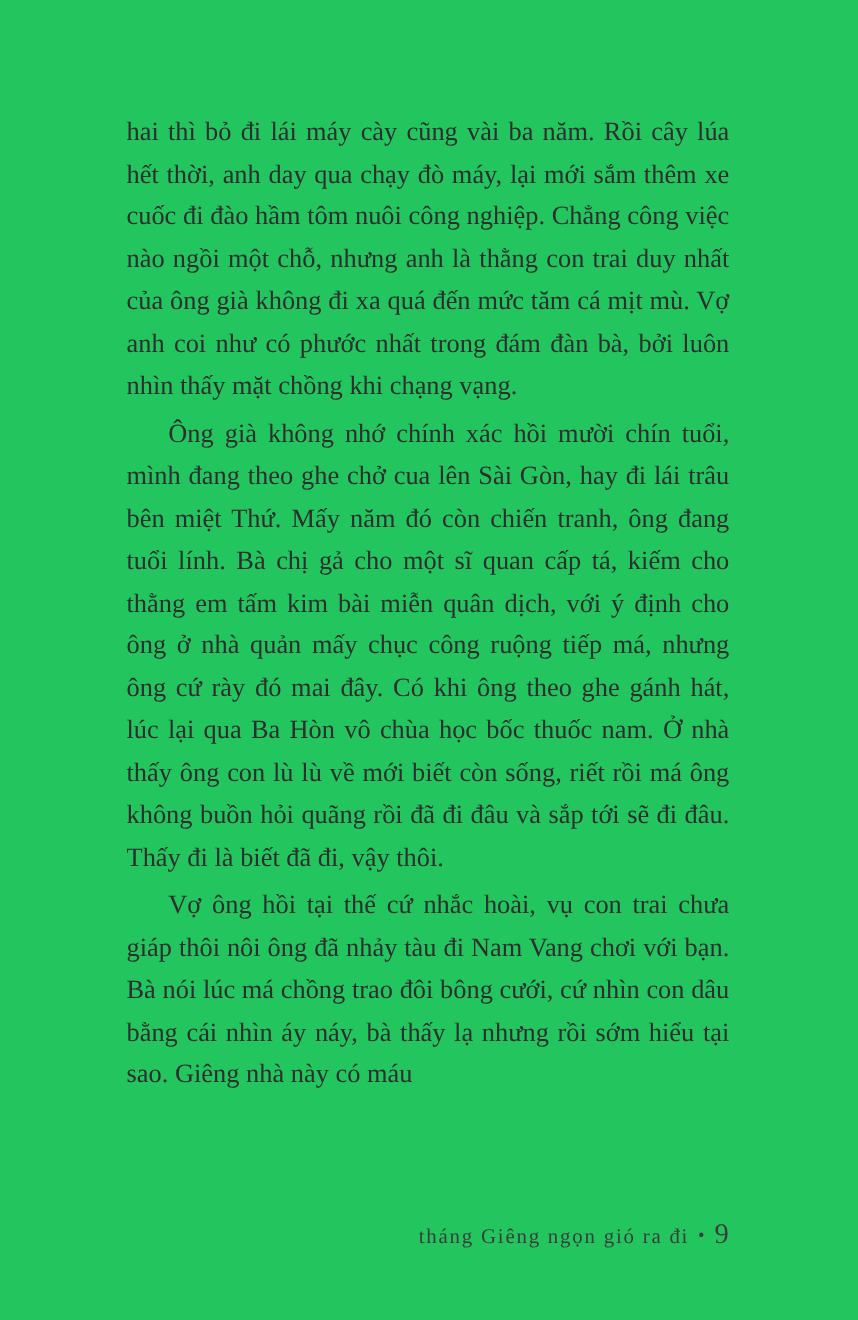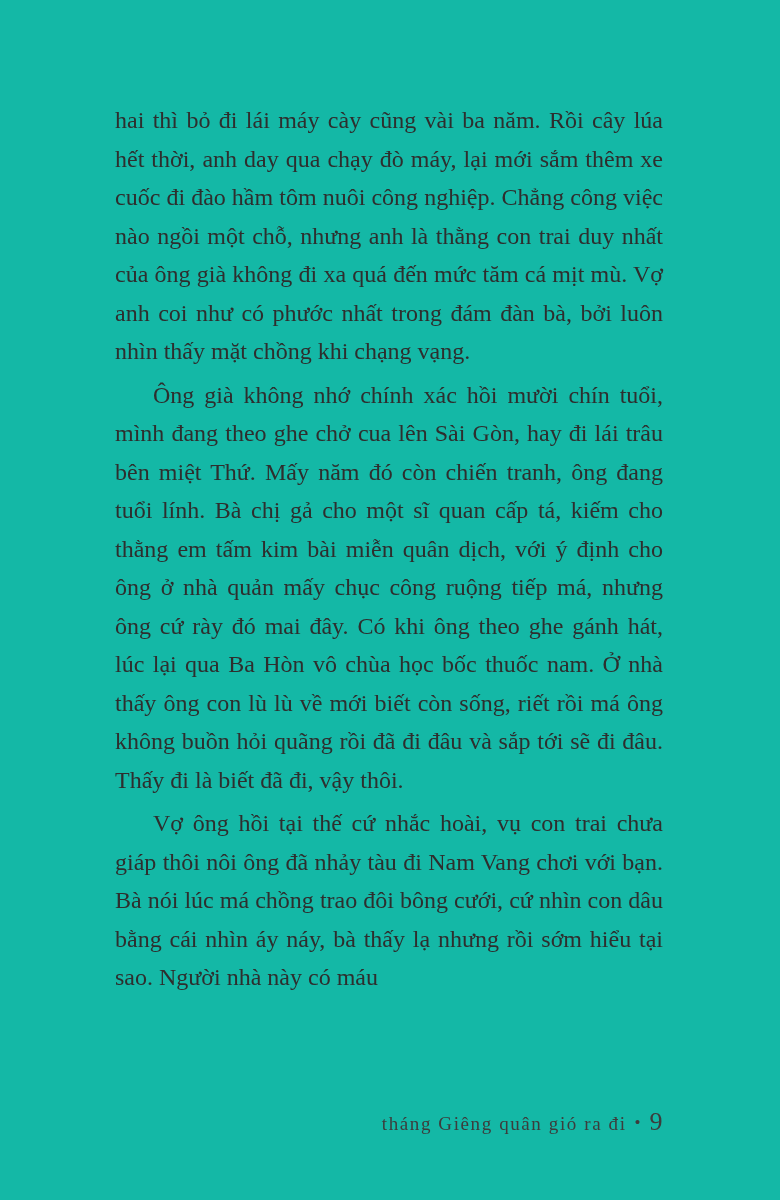--- a/index.html
+++ b/index.html
@@ -9,21 +9,21 @@
   body {
     width: 780px;
     height: 1200px;
     background: #ffffff;
     position: relative;
     overflow: hidden;
   }
   .page {
     position: absolute;
     inset: 0;
-    background: #14b8a6;
+    background: #22c55e;
   }
   .text-block {
     position: absolute;
     left: 115px;
     top: 101px;
     width: 548px;
     font-family: "Liberation Serif", "DejaVu Serif", serif;
     font-size: 24px;
     line-height: 38.5px;
     color: #2e2e2e;
@@ -63,20 +63,20 @@
   }
 </style>
 </head>
 <body>
 
 <div class="page">
 
   <div class="text-block">
     <p class="para">hai thì bỏ đi lái máy cày cũng vài ba năm. Rồi cây lúa hết thời, anh day qua chạy đò máy, lại mới sắm thêm xe cuốc đi đào hầm tôm nuôi công nghiệp. Chẳng công việc nào ngồi một chỗ, nhưng anh là thằng con trai duy nhất của ông già không đi xa quá đến mức tăm cá mịt mù. Vợ anh coi như có phước nhất trong đám đàn bà, bởi luôn nhìn thấy mặt chồng khi chạng vạng.</p>
     <p class="para indent">Ông già không nhớ chính xác hồi mười chín tuổi, mình đang theo ghe chở cua lên Sài Gòn, hay đi lái trâu bên miệt Thứ. Mấy năm đó còn chiến tranh, ông đang tuổi lính. Bà chị gả cho một sĩ quan cấp tá, kiếm cho thằng em tấm kim bài miễn quân dịch, với ý định cho ông ở nhà quản mấy chục công ruộng tiếp má, nhưng ông cứ rày đó mai đây. Có khi ông theo ghe gánh hát, lúc lại qua Ba Hòn vô chùa học bốc thuốc nam. Ở nhà thấy ông con lù lù về mới biết còn sống, riết rồi má ông không buồn hỏi quãng rồi đã đi đâu và sắp tới sẽ đi đâu. Thấy đi là biết đã đi, vậy thôi.</p>
-    <p class="para indent">Vợ ông hồi tại thế cứ nhắc hoài, vụ con trai chưa giáp thôi nôi ông đã nhảy tàu đi Nam Vang chơi với bạn. Bà nói lúc má chồng trao đôi bông cưới, cứ nhìn con dâu bằng cái nhìn áy náy, bà thấy lạ nhưng rồi sớm hiểu tại sao. Người nhà này có máu</p>
+    <p class="para indent">Vợ ông hồi tại thế cứ nhắc hoài, vụ con trai chưa giáp thôi nôi ông đã nhảy tàu đi Nam Vang chơi với bạn. Bà nói lúc má chồng trao đôi bông cưới, cứ nhìn con dâu bằng cái nhìn áy náy, bà thấy lạ nhưng rồi sớm hiểu tại sao. Giêng nhà này có máu</p>
   </div>
 
   <div class="footer">
-    <span class="running-title">tháng Giêng quân gió ra đi</span><span class="separator">•</span><span class="page-number">9</span>
+    <span class="running-title">tháng Giêng ngọn gió ra đi</span><span class="separator">•</span><span class="page-number">9</span>
   </div>
 
 </div>
 
 </body></html>

